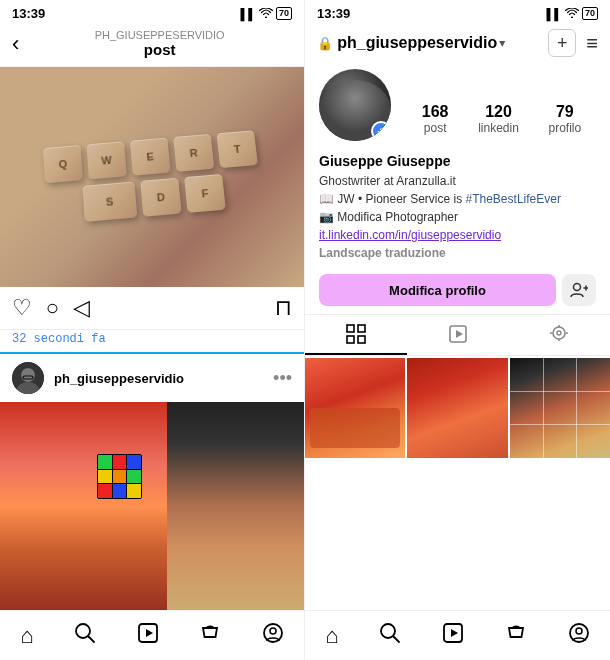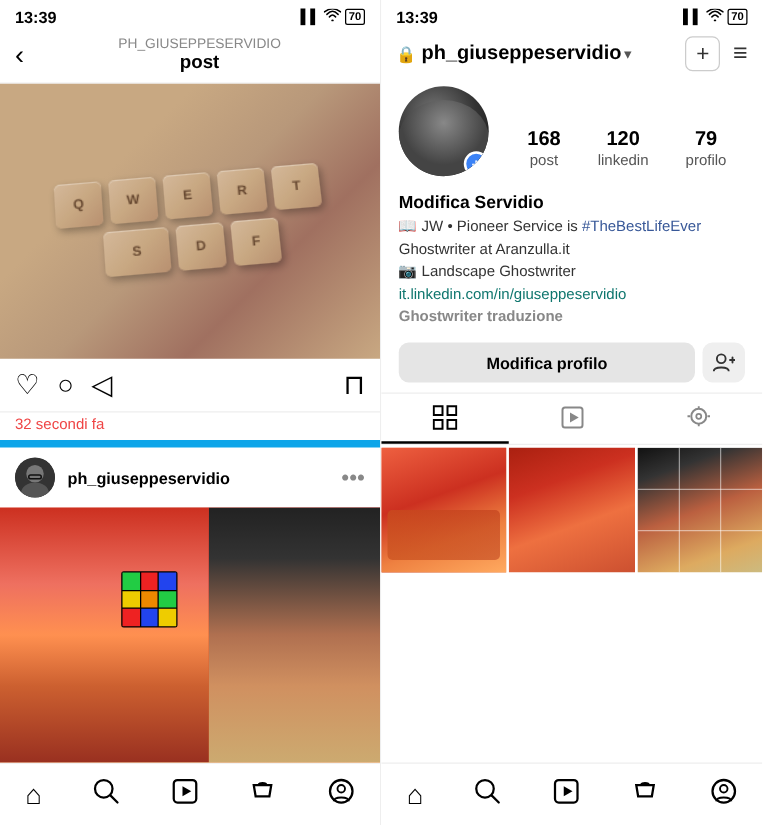--- a/index.html
+++ b/index.html
@@ -99,22 +99,23 @@
       padding: 8px 12px;
       border-bottom: 1px solid #eee;
     }
     .post-actions .left-icons { display: flex; gap: 14px; align-items: center; }
     .post-actions .right-icons { margin-left: auto; }
     .action-icon { font-size: 22px; cursor: pointer; color: #000; }
 
     .post-time {
       padding: 2px 12px 6px;
       font-size: 12px;
-      color: #ef4444;
-      border-bottom: 6px solid #0ea5e9;
+      color: #3b82f6;
+      border-bottom: 2px solid #0ea5e9;
+      font-family: Liberation Mono, monospace;
     }
 
     .post-user-row {
       display: flex;
       align-items: center;
       padding: 8px 12px;
     }
     .post-avatar {
       width: 32px;
       height: 32px;
@@ -293,32 +294,32 @@
     .stat-item { text-align: center; }
     .stat-number { font-weight: 700; font-size: 16px; }
     .stat-label { font-size: 12px; color: #555; }
 
     .bio-section {
       padding: 2px 14px 8px;
     }
     .bio-name { font-weight: 700; font-size: 14px; margin-bottom: 3px; }
     .bio-line { font-size: 12px; line-height: 1.5; color: #333; }
     .bio-line .hash { color: #385898; }
-    .bio-line .link { color: #0f766e; }
+    .bio-line .link { color: #6d28d9; text-decoration: underline; }
     .bio-translate { font-size: 12px; color: #888; margin-top: 2px; font-weight: 600; }
 
     .profile-buttons {
       display: flex;
       padding: 6px 14px 8px;
       gap: 6px;
     }
     .edit-btn {
       flex: 1;
       height: 32px;
-      background: #e5e5e5;
+      background: #f0abfc;
       border: none;
       border-radius: 8px;
       font-size: 13px;
       font-weight: 600;
       cursor: pointer;
     }
     .add-person-btn {
       width: 34px; height: 32px;
       background: #efefef;
       border: none;
@@ -563,34 +564,34 @@
         <div class="stat-label">linkedin</div>
       </div>
       <div class="stat-item">
         <div class="stat-number">79</div>
         <div class="stat-label">profilo</div>
       </div>
     </div>
   </div>
 
   <div class="bio-section">
-    <div class="bio-name">Modifica Servidio</div>
+    <div class="bio-name">Giuseppe Giuseppe</div>
+    <div class="bio-line">
+      <span>Ghostwriter at Aranzulla.it</span>
+    </div>
     <div class="bio-line">
       <span>📖 JW • Pioneer Service is </span><span class="hash">#TheBestLifeEver</span>
     </div>
     <div class="bio-line">
-      <span>Ghostwriter at Aranzulla.it</span>
-    </div>
-    <div class="bio-line">
-      <span>📷 Landscape Ghostwriter</span>
+      <span>📷 Modifica Photographer</span>
     </div>
     <div class="bio-line">
       <span class="link">it.linkedin.com/in/giuseppeservidio</span>
     </div>
-    <div class="bio-translate">Ghostwriter traduzione</div>
+    <div class="bio-translate">Landscape traduzione</div>
   </div>
 
   <div class="profile-buttons">
     <button class="edit-btn">Modifica profilo</button>
     <button class="add-person-btn">
       <svg width="18" height="18" viewBox="0 0 18 18">
           <circle cx="7" cy="6" r="3.5" fill="none" stroke="#333" stroke-width="1.5"></circle>
           <path d="M1 16c0-4 12-4 12 0" fill="none" stroke="#333" stroke-width="1.5"></path>
           <line x1="14" y1="7" x2="18" y2="7" stroke="#333" stroke-width="1.5" stroke-linecap="round"></line>
           <line x1="16" y1="5" x2="16" y2="9" stroke="#333" stroke-width="1.5" stroke-linecap="round"></line>

